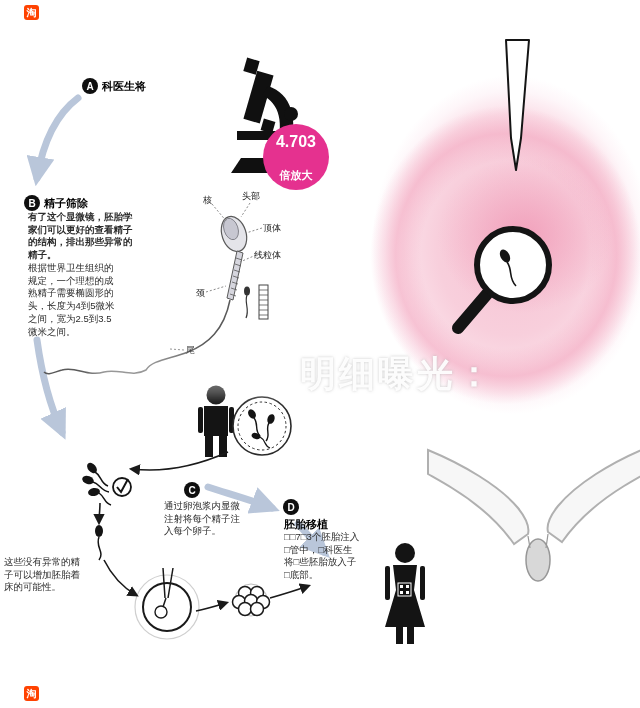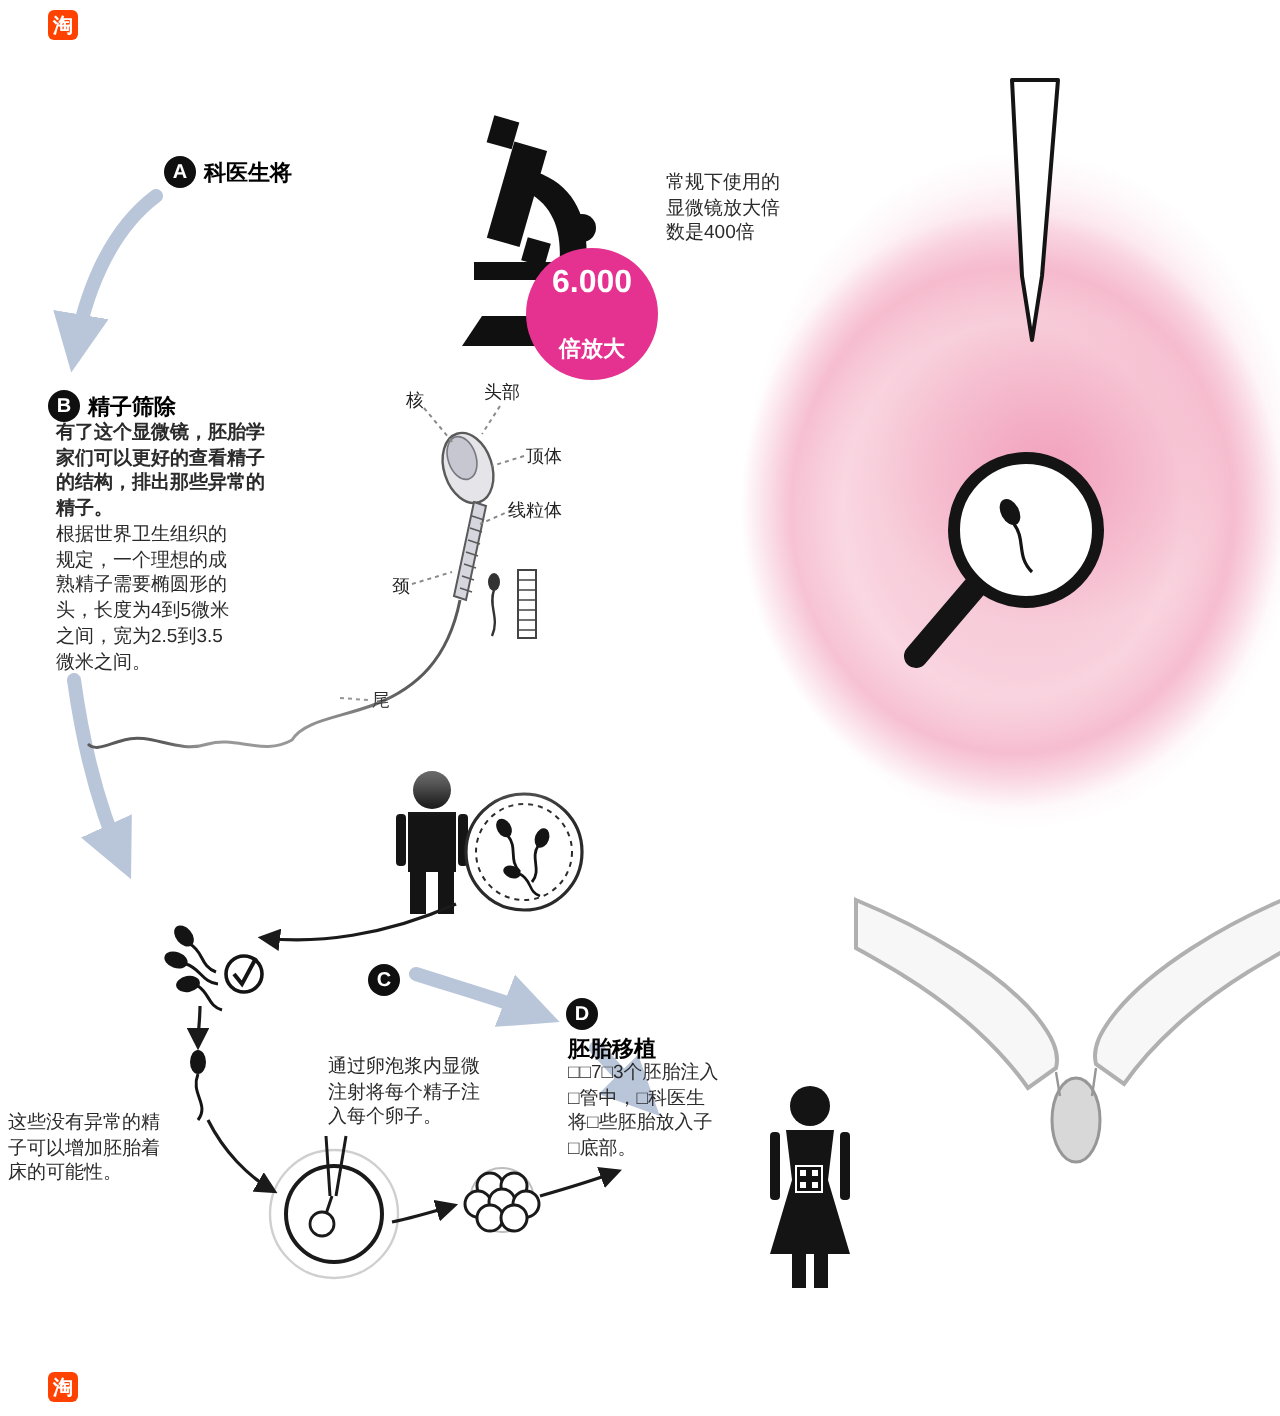--- a/index.html
+++ b/index.html
@@ -193,56 +193,56 @@
     <g stroke="#1a1a1a" stroke-width="1.6" fill="none">
       <path d="M228,452 C192,468 158,472 132,469" marker-end="url(#mBlack)"></path>
       <path d="M100,503 C100,510 99,516 99,522" marker-end="url(#mBlack)"></path>
       <path d="M104,560 C112,576 124,588 136,595" marker-end="url(#mBlack)"></path>
       <path d="M196,611 C206,609 216,606 226,603" marker-end="url(#mBlack)"></path>
       <path d="M270,598 C284,594 297,590 308,586" marker-end="url(#mBlack)"></path>
     </g>
   </svg>
 
   <div id="mag-circle">
-    <span class="val">6.000</span>
+    <span class="val">4.703</span>
     <span class="unit">倍放大</span>
   </div>
 
   <div class="step-circle layer-text" style="left:82px;top:78px;">
     <span>A</span>
   </div>
   <div class="title layer-text" style="left:102px;top:79px;">科医生将</div>
 
-  <div class="txt layer-text" style="left:333px;top:86px;width:62px;">常规下使用的显微镜放大倍数是400倍</div>
 
   <div class="step-circle layer-text" style="left:24px;top:195px;">
     <span>B</span>
   </div>
   <div class="title layer-text" style="left:44px;top:196px;">精子筛除</div>
   <div class="txt layer-text" style="left:28px;top:211px;width:106px;font-weight:bold;">有了这个显微镜，胚胎学家们可以更好的查看精子的结构，排出那些异常的精子。</div>
   <div class="txt layer-text" style="left:28px;top:262px;width:88px;">根据世界卫生组织的规定，一个理想的成熟精子需要椭圆形的头，长度为4到5微米之间，宽为2.5到3.5微米之间。</div>
 
   <div class="lbl layer-text" style="left:203px;top:194px;">核</div>
   <div class="lbl layer-text" style="left:242px;top:190px;">头部</div>
   <div class="lbl layer-text" style="left:263px;top:222px;">顶体</div>
   <div class="lbl layer-text" style="left:254px;top:249px;">线粒体</div>
   <div class="lbl layer-text" style="left:196px;top:287px;">颈</div>
   <div class="lbl layer-text" style="left:186px;top:344px;">尾</div>
 
   <div class="step-circle layer-text" style="left:184px;top:482px;">
     <span>C</span>
   </div>
-  <div class="txt layer-text" style="left:164px;top:528px;width:80px;">通过卵泡浆内显微注射将每个精子注入每个卵子。</div>
+  <div class="txt layer-text" style="left:164px;top:500px;width:80px;">通过卵泡浆内显微注射将每个精子注入每个卵子。</div>
 
   <div class="step-circle layer-text" style="left:283px;top:499px;">
     <span>D</span>
   </div>
   <div class="title layer-text" style="left:284px;top:517px;">胚胎移植</div>
   <div class="txt layer-text" style="left:284px;top:531px;width:76px;">□□7□3个胚胎注入□管中，□科医生将□些胚胎放入子□底部。</div>
 
   <div class="txt layer-text" style="left:4px;top:556px;width:84px;">这些没有异常的精子可以增加胚胎着床的可能性。</div>
 
   <div id="wm-ghost"></div>
+  <div id="watermark">明细曝光：</div>
 
   <div class="corner-badge" style="left:24px;top:5px;">淘</div>
   <div class="corner-badge" style="left:24px;top:686px;">淘</div>
 
 </div>
 
 </body></html>

